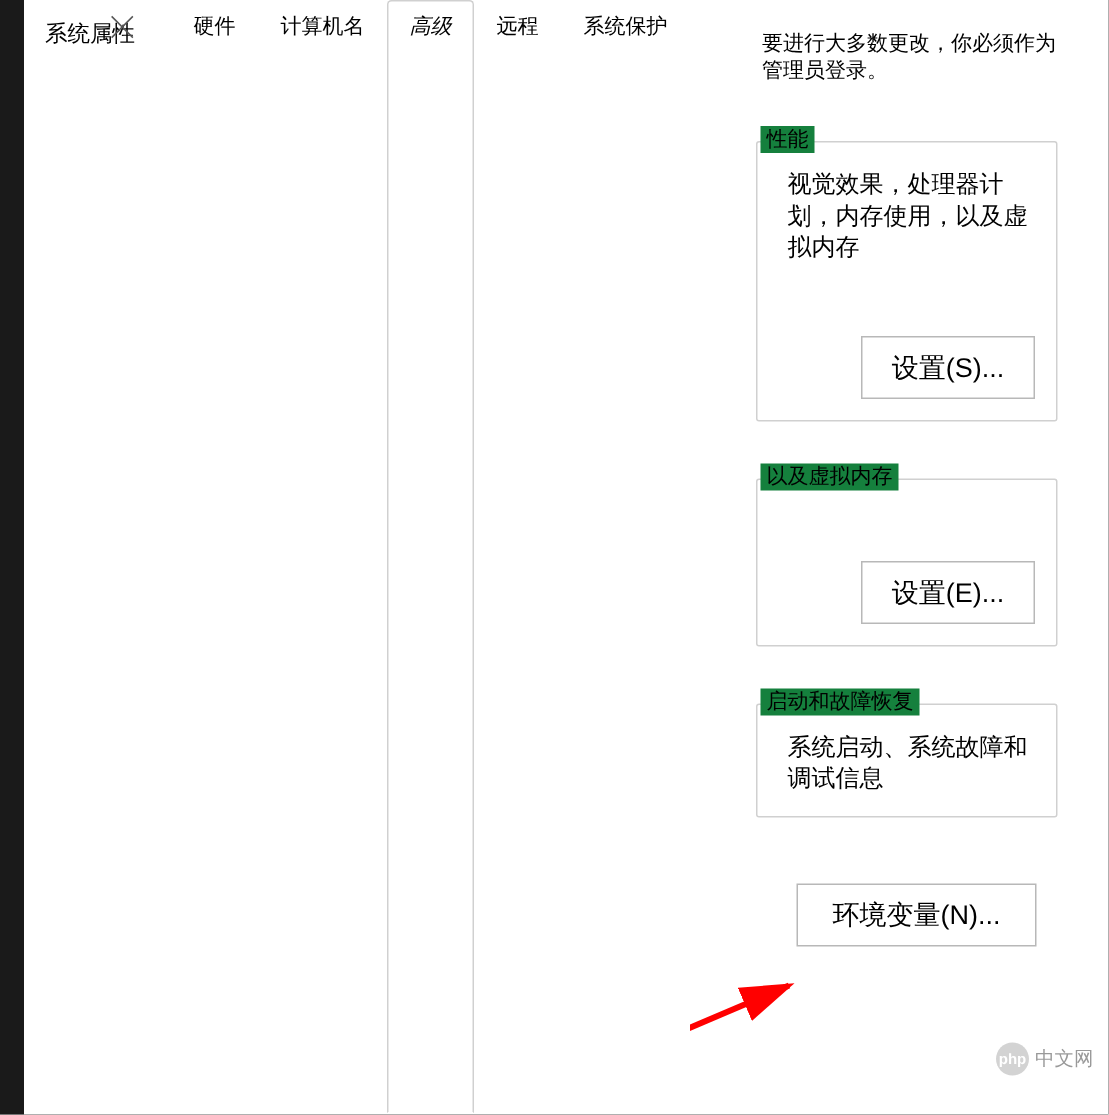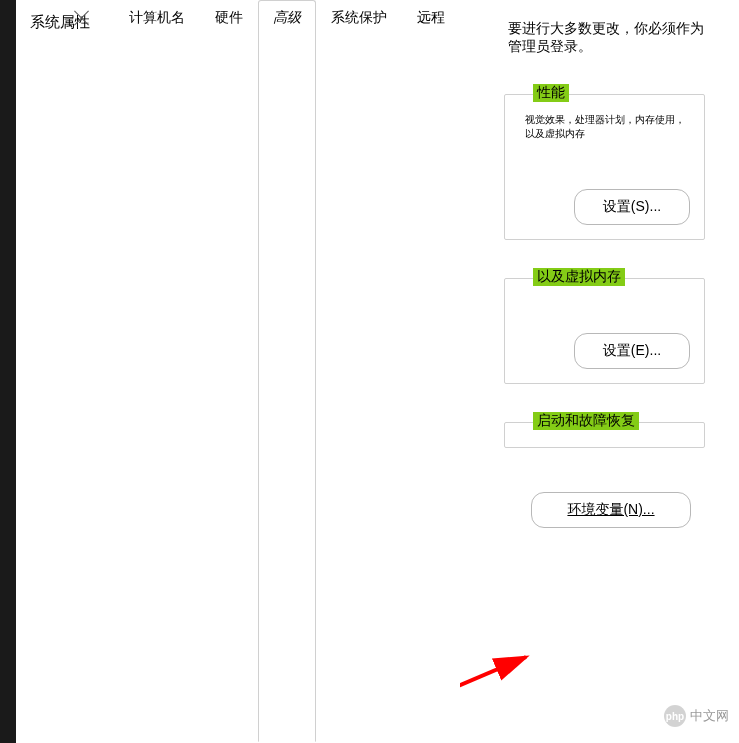--- a/index.html
+++ b/index.html
@@ -112,70 +112,69 @@
     }
     .group {
       border: 1px solid #d0d0d0;
       border-radius: 2px;
       padding: 10px 14px 14px 14px;
       position: relative;
     }
     .group-label {
       position: absolute;
       top: -11px;
-      left: 28px;
-      background: #84cc16;
+      left: 2px;
+      background: #15803d;
       padding: 0 4px;
       font-size: 14px;
       color: #000;
     }
     .group-desc {
-      font-size: 10px;
+      font-size: 16px;
       color: #000;
       padding: 8px 0 0 6px;
     }
     .group-btnrow {
       display: flex;
       justify-content: flex-end;
       margin-top: 48px;
     }
     .group-btnrow.short {
       margin-top: 44px;
     }
     .btn {
       min-width: 116px;
       padding: 8px 16px;
-      font-size: 14px;
+      font-size: 18px;
       font-family: inherit;
       color: #000;
       background: #fff;
       border: 1px solid #b8b8b8;
-      border-radius: 13px;
+      border-radius: 0;
       cursor: pointer;
       text-align: center;
     }
     .envvar-row {
       display: flex;
       justify-content: flex-end;
       padding-right: 14px;
       margin-top: 6px;
-      text-decoration: underline;
     }
     .envvar-row .btn {
       min-width: 160px;
     }
     .arrow {
       position: absolute;
       bottom: 22px;
       left: 360px;
       pointer-events: none;
     }
     .watermark {
       position: absolute;
-      bottom: 16px;
+      bottom: 26px;
       right: 10px;
       display: flex;
       align-items: center;
       gap: 4px;
       font-size: 13px;
       color: #888;
       opacity: 0.85;
     }
     .watermark-logo {
       width: 22px;
@@ -195,25 +194,25 @@
 
 <div class="left-strip"></div>
 
 <div class="dialog">
   <div class="titlebar">
     <span class="titlebar-title">系统属性</span>
     <span class="close-icon"></span>
   </div>
 
   <div class="tabs">
+    <div class="tab">硬件</div>
     <div class="tab">计算机名</div>
-    <div class="tab">硬件</div>
     <div class="tab active">高级</div>
+    <div class="tab">远程</div>
     <div class="tab">系统保护</div>
-    <div class="tab">远程</div>
   </div>
 
   <div class="content">
     <div class="intro-text">要进行大多数更改，你必须作为管理员登录。</div>
 
     <div class="group">
       <span class="group-label">性能</span>
       <div class="group-desc">视觉效果，处理器计划，内存使用，以及虚拟内存</div>
       <div class="group-btnrow">
         <button class="btn">设置(S)...</button>
@@ -222,20 +221,21 @@
 
     <div class="group">
       <span class="group-label">以及虚拟内存</span>
       <div class="group-btnrow short">
         <button class="btn">设置(E)...</button>
       </div>
     </div>
 
     <div class="group">
       <span class="group-label">启动和故障恢复</span>
+      <div class="group-desc">系统启动、系统故障和调试信息</div>
     </div>
 
     <div class="envvar-row">
       <button class="btn">环境变量(N)...</button>
     </div>
   </div>
 
   <svg class="arrow" width="200" height="70" viewBox="0 0 200 70">
     <defs>
       <marker id="ah" markerWidth="10" markerHeight="10" refX="8" refY="3" orient="auto">

